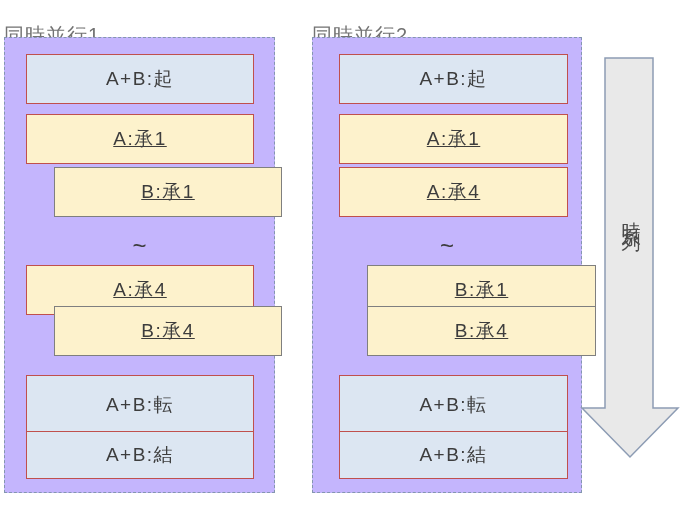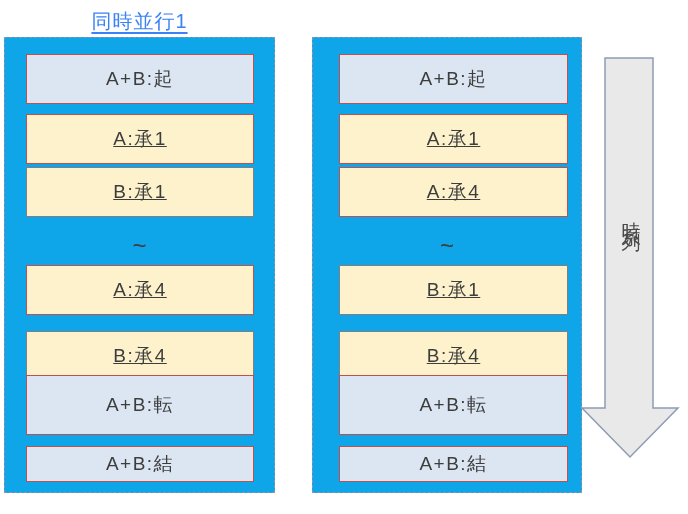--- a/index.html
+++ b/index.html
@@ -6,39 +6,39 @@
   body { font-family: "Liberation Sans", sans-serif; color: #3d3d3d; }
   .stage {
     position: relative;
     width: 688px;
     height: 514px;
     background: #ffffff;
     overflow: hidden;
   }
   .col-title {
     position: absolute;
-    top: 8px;
+    top: 22px;
     height: 28px;
-    text-align: center;
+    text-align: left;
     font-size: 20px;
-    color: #3b82f6;
+    color: #737373;
     text-decoration: underline;
     text-underline-offset: 4px;
     letter-spacing: 1px;
   }
   .t1 { left: 4px;   width: 271px; }
   .t2 { left: 312px; width: 270px; }
 
   .panel {
     position: absolute;
     top: 37px;
     height: 456px;
     border: 1px dashed #8496b0;
     box-sizing: border-box;
-    background: #0ea5e9;
+    background: #c4b5fd;
   }
   .p1 { left: 4px;   width: 271px; }
   .p2 { left: 312px; width: 270px; }
 
   .box {
     position: absolute;
     box-sizing: border-box;
     height: 50px;
     display: flex;
     align-items: center;
@@ -46,29 +46,29 @@
     font-size: 19px;
     letter-spacing: 1.5px;
     color: #3d3d3d;
   }
   .p1 .box { left: 21px; width: 228px; }
   .p2 .box { left: 26px; width: 229px; }
 
   .fill-blue   { background: #dce6f2; }
   .fill-yellow { background: #fdf2cc; text-decoration: underline; }
   .bd-red  { border: 1.5px solid #c0504d; }
-  .bd-gray { border: 1.5px solid #7f7f7f; }
+  .bd-gray { border: 1.5px solid #7f7f7f; margin-left: 28px; }
 
   .y1 { top: 16px;  }
   .y2 { top: 76px;  }
   .y3 { top: 129px; }
   .y4 { top: 227px; }
-  .y5 { top: 293px; }
+  .y5 { top: 268px; }
   .y6 { top: 337px; height: 60px; }
-  .y7 { top: 408px; height: 36px; text-align: right; }
+  .y7 { top: 393px; height: 48px; text-align: right; }
 
   .tilde {
     position: absolute;
     top: 190px;
     left: 0;
     width: 100%;
     height: 36px;
     display: flex;
     align-items: center;
     justify-content: center;
@@ -93,20 +93,21 @@
     letter-spacing: 6px;
     color: #4a4a4a;
   }
 </style>
 </head>
 <body>
 
 <div class="stage">
 
   <div class="col-title t1">同時並行1</div>
+  <div class="col-title t2">同時並行2</div>
 
   <div class="panel p1">
     <div class="box y1 fill-blue bd-red">A+B:起</div>
     <div class="box y2 fill-yellow bd-red">A:承1</div>
     <div class="box y3 fill-yellow bd-gray">B:承1</div>
     <div class="tilde">~</div>
     <div class="box y4 fill-yellow bd-red">A:承4</div>
     <div class="box y5 fill-yellow bd-gray">B:承4</div>
     <div class="box y6 fill-blue bd-red">A+B:転</div>
     <div class="box y7 fill-blue bd-red">A+B:結</div>

